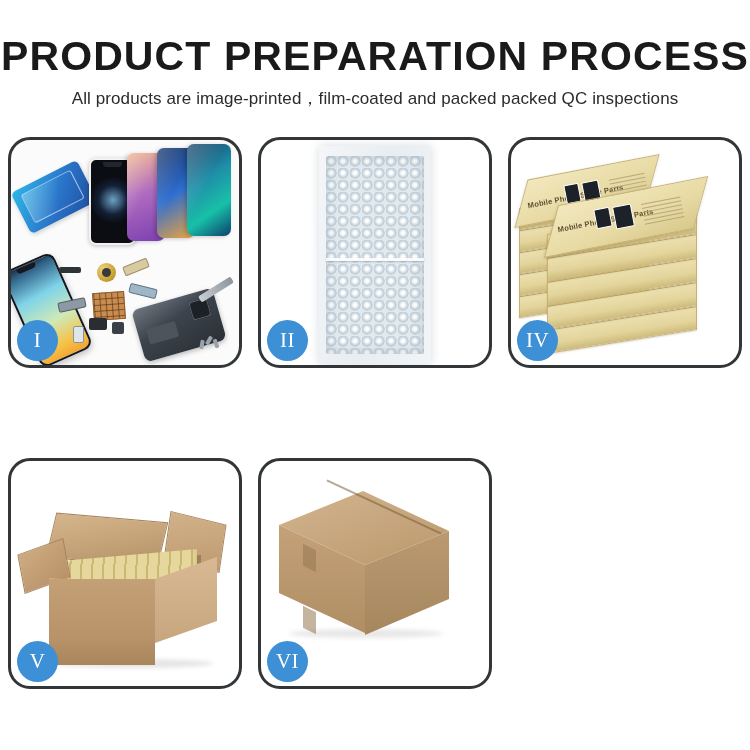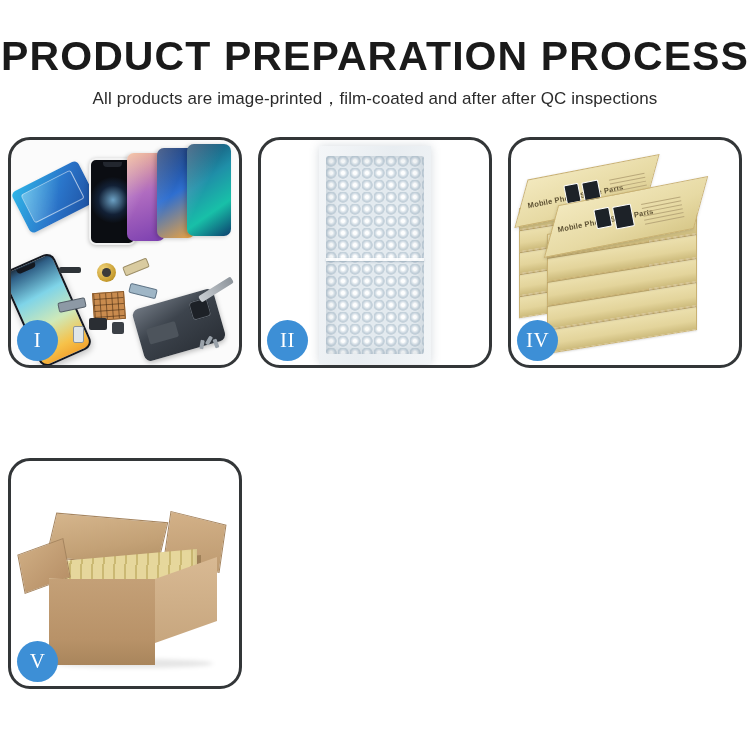--- a/index.html
+++ b/index.html
@@ -551,21 +551,21 @@
     filter: blur(2px);
   }
 </style>
 </head>
 <body>
 
 <div class="page">
 
   <div class="header">
     <h1 class="title">PRODUCT PREPARATION PROCESS</h1>
-    <p class="subtitle">All products are image-printed，film-coated and after after QC inspections</p>
+    <p class="subtitle">All products are image-printed，film-coated and packed packed QC inspections</p>
   </div>
 
   <div class="grid">
 
     <div class="card p1">
       <div class="stage">
         <div class="film"></div>
         <div class="glass"></div>
         <div class="ph ph-a">
             <div class="ph-hl"></div>
@@ -654,15 +654,27 @@
         <div class="inner"></div>
         <div class="fill"></div>
         <div class="flap flapLeft"></div>
         <div class="rim"></div>
         <div class="side"></div>
         <div class="front"></div>
       </div>
       <div class="badge">V</div>
     </div>
 
+    <div class="card p6">
+      <div class="stage">
+        <div class="shadow6"></div>
+        <div class="topface"></div>
+        <div class="leftface"></div>
+        <div class="rightface"></div>
+        <div class="seamline"></div>
+        <div class="tape tapeA"></div>
+        <div class="tape tapeB"></div>
+      </div>
+      <div class="badge">VI</div>
+    </div>
 
   </div>
 </div>
 
 </body></html>

